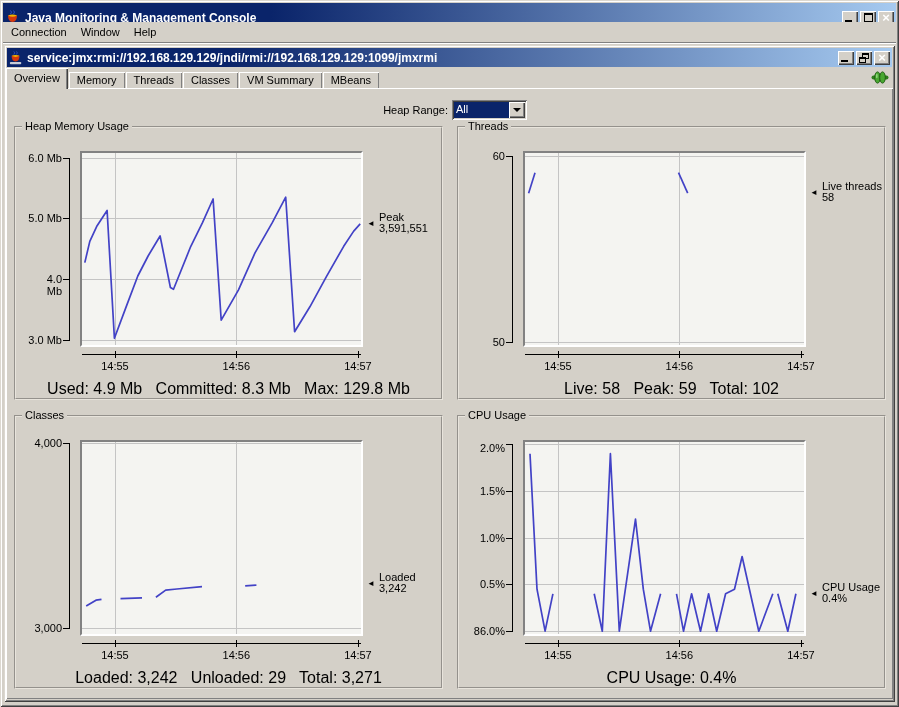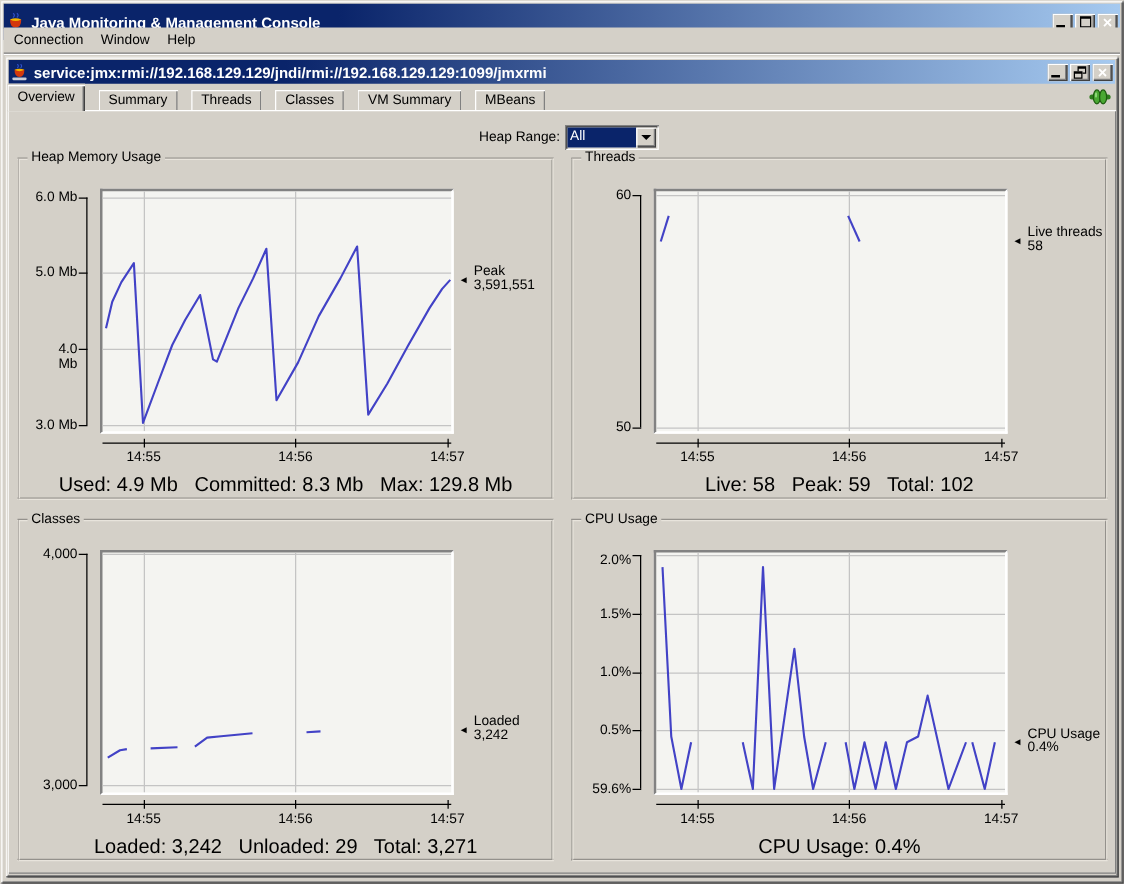--- a/index.html
+++ b/index.html
@@ -53,21 +53,21 @@
     position:absolute; left:3px; top:3px; right:3px; height:19px;
     background:linear-gradient(90deg,#0A246A 0%,#0A246A 25%,#A6CAF0 100%);
     display:flex; align-items:center; padding:0 2px; color:#fff;
   }
   .iframe-titlebar .title-text { font-weight:bold; font-size:12px; margin-left:4px; white-space:nowrap; overflow:hidden; flex:1; }
   .iframe .win-btn { width:16px; height:14px; }
 
   
   .tabbar { position:absolute; left:6px; top:67px; height:22px; display:flex; align-items:flex-end; }
   .tab {
-    height:18px; padding:2px 8px 0 8px; margin-right:11px; background:#D4D0C8;
+    height:18px; padding:2px 8px 0 8px; margin-right:1px; background:#D4D0C8;
     box-shadow: inset 1px 1px 0 #fff, inset -1px 0 0 #808080;
     border-top:1px solid #D4D0C8; position:relative;
   }
   .tab.active {
     height:22px; padding-top:4px; z-index:5;
     box-shadow: inset 1px 1px 0 #fff, inset -1px 0 0 #404040, inset -2px 0 0 #808080;
   }
   .conn-icon { position:absolute; left:871px; top:69px; width:18px; height:17px; }
 
   
@@ -168,21 +168,21 @@
           </span>
         </span>
       <span class="win-btn">
           <span class="g-close">×</span>
         </span>
     </div>
   </div>
 
   <div class="tabbar">
     <div class="tab active">Overview</div>
-    <div class="tab">Summary</div>
+    <div class="tab">Memory</div>
     <div class="tab">Threads</div>
     <div class="tab">Classes</div>
     <div class="tab">VM Summary</div>
     <div class="tab">MBeans</div>
   </div>
 
   <span class="conn-icon">
     <svg width="18" height="17" viewBox="0 0 18 17">
       <rect x="0.5" y="6.5" width="17" height="4" rx="2" fill="#2F7D1E"></rect>
       <ellipse cx="6.5" cy="8.5" rx="2.8" ry="5.6" fill="#49A832" stroke="#1E5C10" stroke-width="1"></ellipse>
@@ -296,21 +296,21 @@
     <span class="group-title">CPU Usage</span>
     <div class="chart-body">
         <div class="ytick-label" style="top: 25px;">2.0%</div>
         <div class="ytick-mark" style="top: 27.3358px;"></div>
         <div class="ytick-label" style="top: 68.0511px;">1.5%</div>
         <div class="ytick-mark" style="top: 74.0511px;"></div>
         <div class="ytick-label" style="top: 114.766px;">1.0%</div>
         <div class="ytick-mark" style="top: 120.766px;"></div>
         <div class="ytick-label" style="top: 161.482px;">0.5%</div>
         <div class="ytick-mark" style="top: 167.482px;"></div>
-        <div class="ytick-label" style="top: 208.197px;">59.6%</div>
+        <div class="ytick-label" style="top: 208.197px;">86.0%</div>
         <div class="ytick-mark" style="top: 214.197px;"></div>
         <div class="yaxis-line" style="top: 27.3358px; height: 186.861px;"></div>
         <div class="plot-frame"><svg width="279" height="192">
             <line x1="0" y1="2.5" x2="279" y2="2.5" stroke="#C4C4C4" stroke-width="1"></line>
             <line x1="0" y1="49.5" x2="279" y2="49.5" stroke="#C4C4C4" stroke-width="1"></line>
             <line x1="0" y1="96.5" x2="279" y2="96.5" stroke="#C4C4C4" stroke-width="1"></line>
             <line x1="0" y1="142.5" x2="279" y2="142.5" stroke="#C4C4C4" stroke-width="1"></line>
             <line x1="0" y1="189.5" x2="279" y2="189.5" stroke="#C4C4C4" stroke-width="1"></line>
             <line x1="33.5" y1="0" x2="33.5" y2="192" stroke="#C4C4C4" stroke-width="1"></line>
             <line x1="154.5" y1="0" x2="154.5" y2="192" stroke="#C4C4C4" stroke-width="1"></line>

